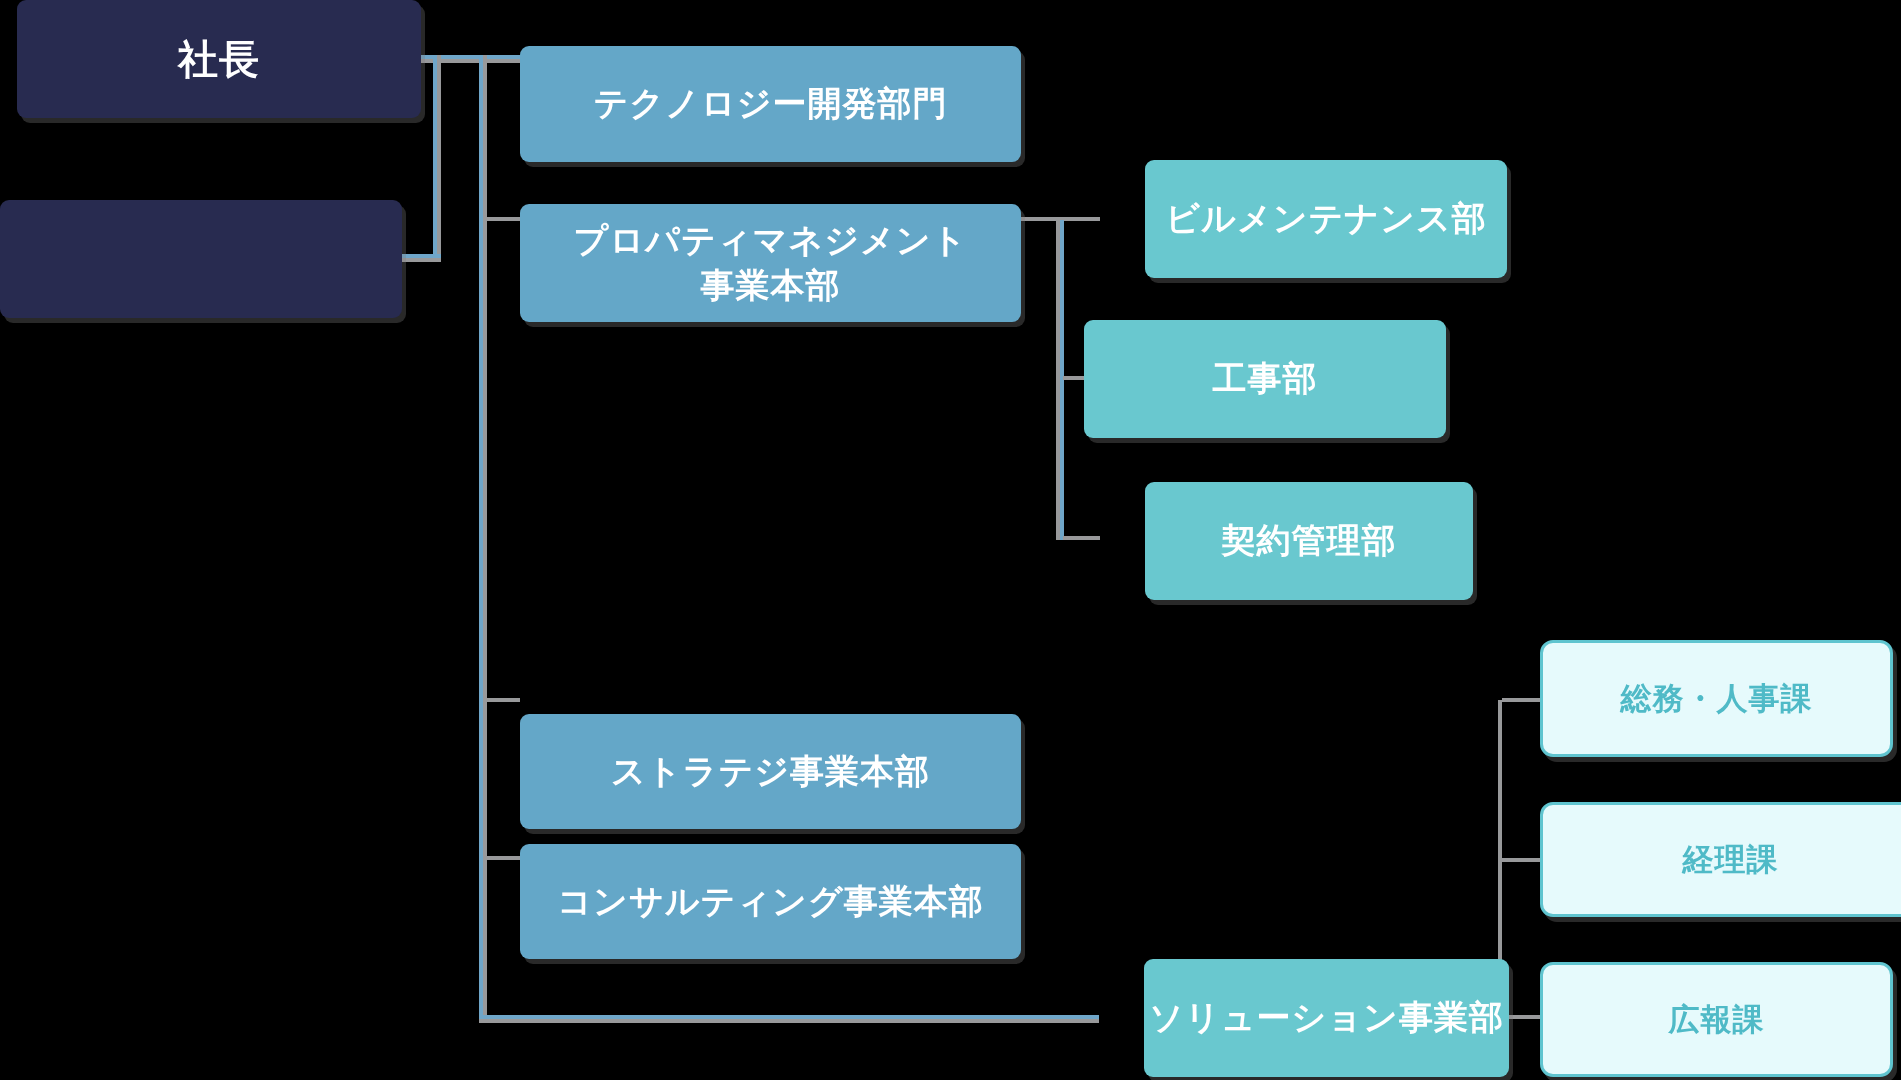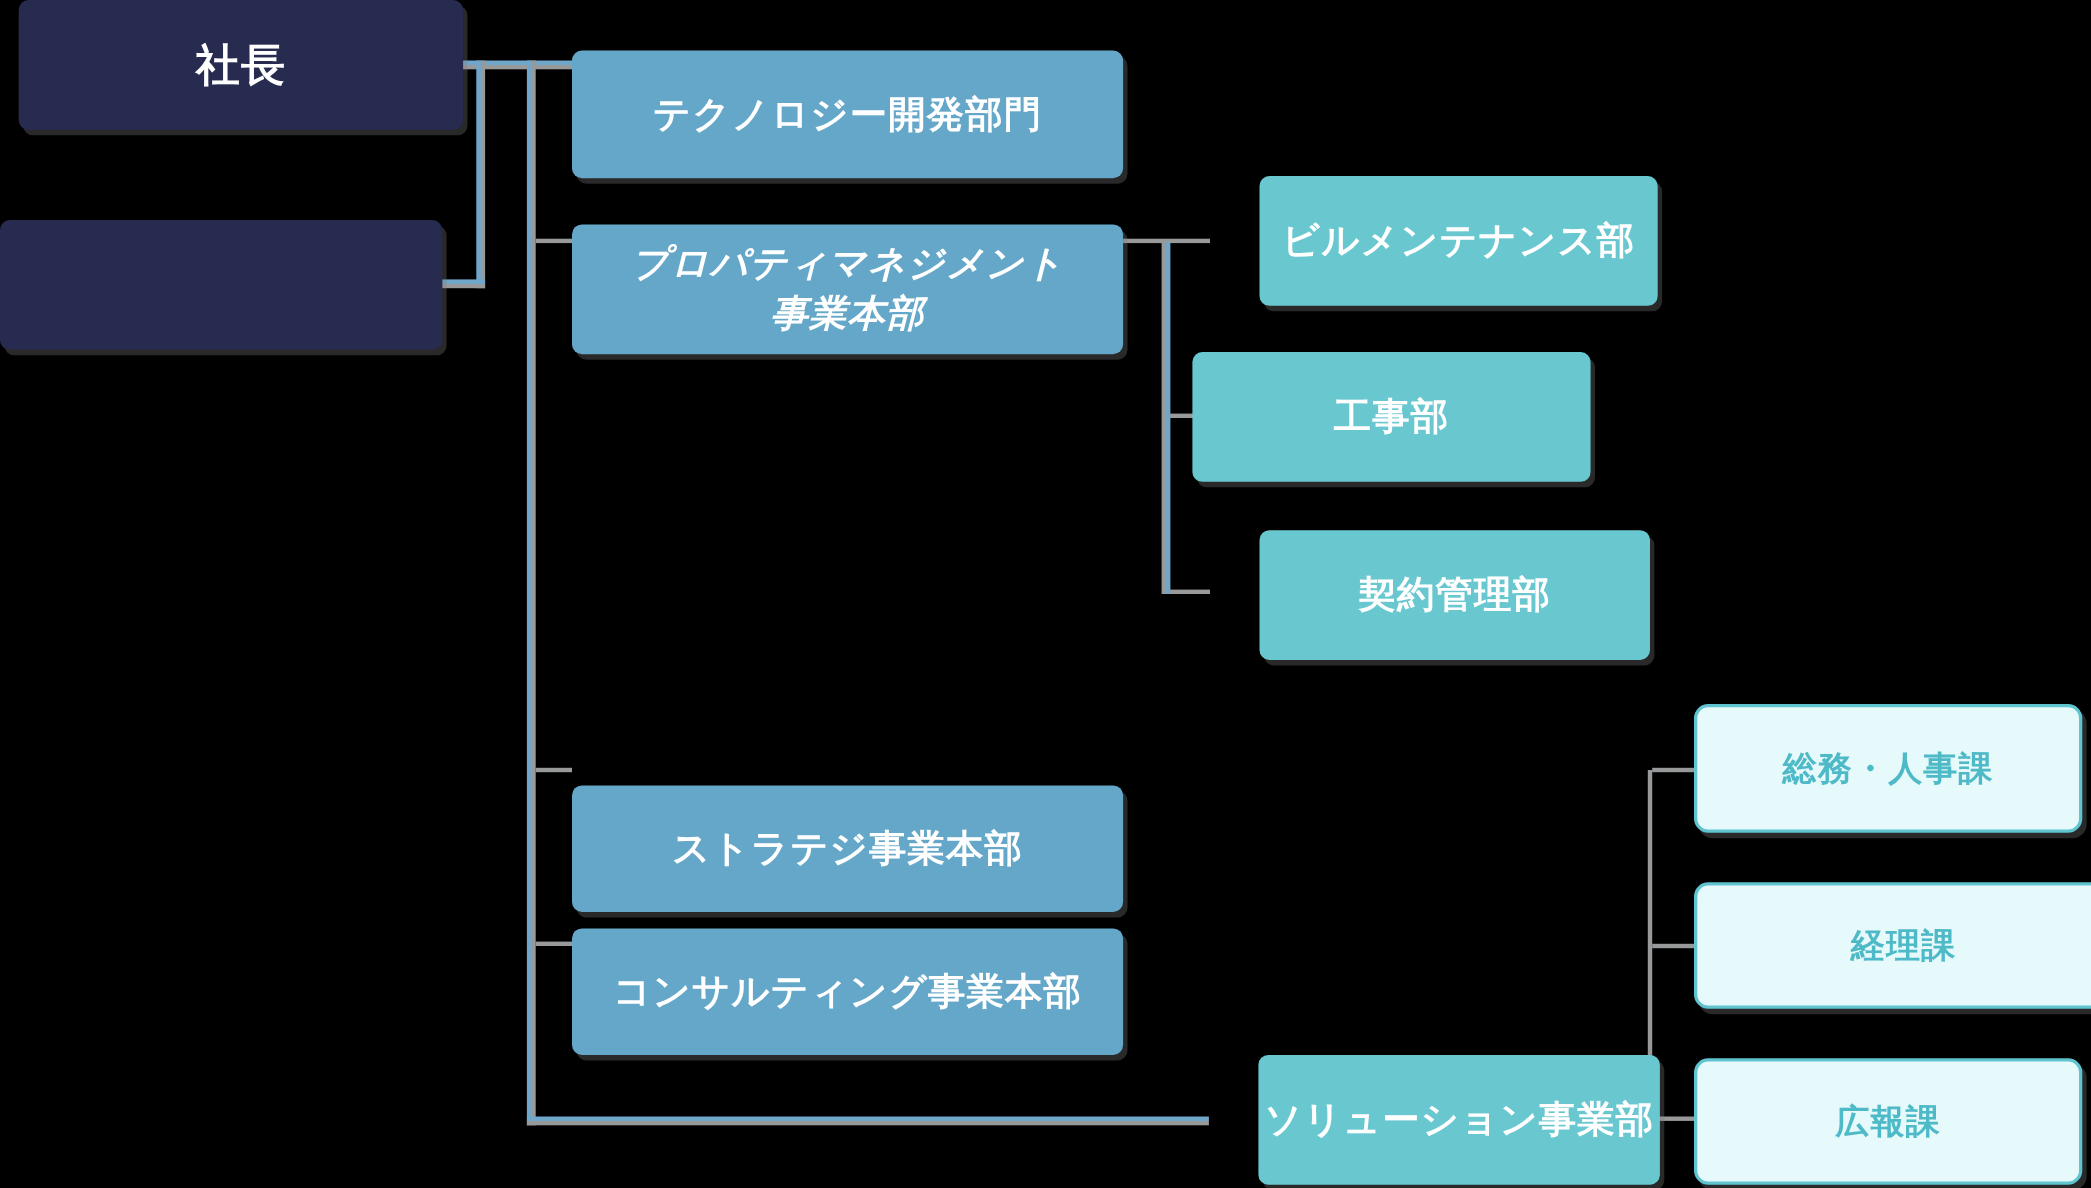--- a/index.html
+++ b/index.html
@@ -25,21 +25,21 @@
   }
   .navy{background:var(--navy_box,#282B50);font-size:40px;}
   .blue{background:var(--blue_box,#64A7C8);font-size:34px;margin-top:44px;}
   .teal{background:var(--teal_box,#69C8CF);font-size:34px;margin-left:46px;}
   .pale{
     background:var(--pale_box_fill,#E6FAFC);
     border:3px solid var(--pale_box_border,#5FC4CF);
     color:var(--pale_box_text,#4FBAC7);
     font-size:31px;border-radius:13px;
   }
-  .two-line span{display:block;line-height:1.32;font-style:italic;}
+  .two-line span{display:block;line-height:1.32;}
   
   .conn{position:absolute;z-index:1;}
   .dh{height:8px;background:linear-gradient(to bottom,var(--connector_blue,#6FA6C9) 0 4px,var(--connector_gray,#98999B) 4px 8px);}
   .dv{width:8px;background:linear-gradient(to right,var(--connector_blue,#6FA6C9) 0 4px,var(--connector_gray,#98999B) 4px 8px);}
   .dv-rev{width:8px;background:linear-gradient(to right,var(--connector_gray,#98999B) 0 4px,var(--connector_blue,#6FA6C9) 4px 8px);}
   .sh{height:4px;background:var(--connector_gray,#98999B);}
   .sv{width:4px;background:var(--connector_gray,#98999B);}
 </style>
 </head>
 <body>
@@ -85,21 +85,21 @@
   <div class="node blue" style="left:520px;top:800px;width:501px;height:115px">
     <span>コンサルティング事業本部</span>
   </div>
 
   <div class="node teal" style="left:1099px;top:160px;width:362px;height:118px">
     <span>ビルメンテナンス部</span>
   </div>
   <div class="node teal" style="left:1038px;top:320px;width:362px;height:118px">
     <span>工事部</span>
   </div>
-  <div class="node teal" style="left:1099px;top:482px;width:355px;height:118px">
+  <div class="node teal" style="left:1099px;top:482px;width:328px;height:118px">
     <span>契約管理部</span>
   </div>
   <div class="node teal" style="left:1098px;top:959px;width:365px;height:118px">
     <span>ソリューション事業部</span>
   </div>
 
   <div class="node pale" style="left:1540px;top:640px;width:353px;height:117px">
     <span>総務・人事課</span>
   </div>
   <div class="node pale" style="left:1540px;top:802px;width:381px;height:115px">

